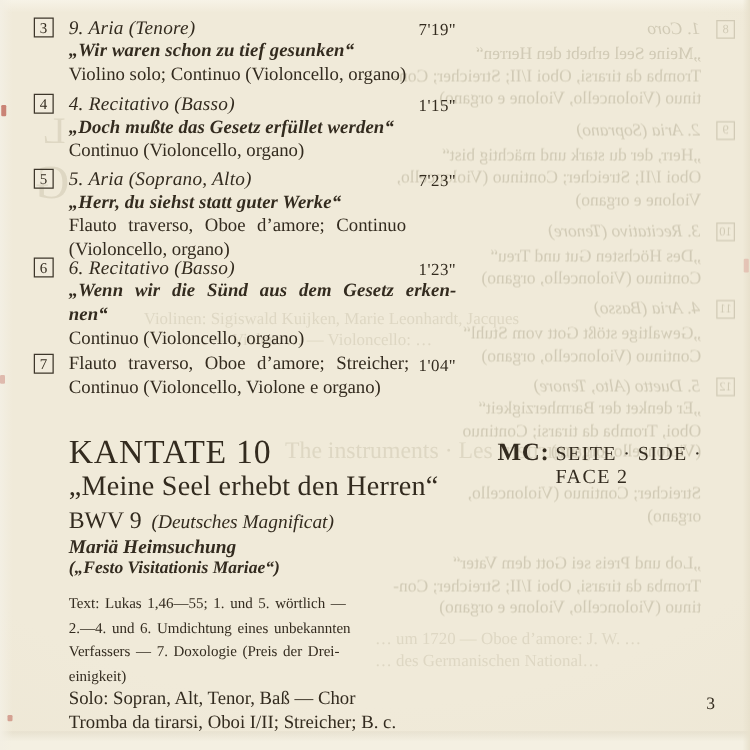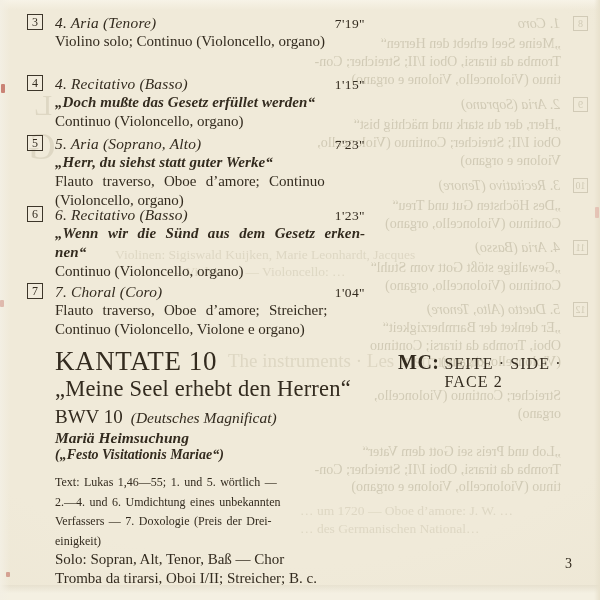--- a/index.html
+++ b/index.html
@@ -123,23 +123,24 @@
   <div class="mark mark-c"></div>
   <div class="mark mark-d"></div>
 
   <div class="content">
 
     <div class="tracks">
 
       <div class="track" style="top:13px">
         <div class="thead">
           <span class="tbox">3</span>
-          <span>4. Aria (Tenore)</span>
+          <span>9. Aria (Tenore)</span>
           <span class="tdur">7'19"</span>
         </div>
+        <div class="tquote">„Wir waren schon zu tief gesunken“</div>
         <div class="tline">Violino solo; Continuo (Violoncello, organo)</div>
       </div>
 
       <div class="track" style="top:74px">
         <div class="thead">
           <span class="tbox">4</span>
           <span>4. Recitativo (Basso)</span>
           <span class="tdur">1'15"</span>
         </div>
         <div class="tquote">„Doch mußte das Gesetz erfüllet werden“</div>
@@ -164,40 +165,39 @@
           <span class="tdur">1'23"</span>
         </div>
         <div class="tquote just">„Wenn wir die Sünd aus dem Gesetz erken-</div>
         <div class="tquote">nen“</div>
         <div class="tline">Continuo (Violoncello, organo)</div>
       </div>
 
       <div class="track" style="top:282px">
         <div class="thead">
           <span class="tbox">7</span>
-          <span>7. Choral (Coro)</span>
           <span class="tdur">1'04"</span>
         </div>
         <div class="tline just">Flauto traverso, Oboe d’amore; Streicher;</div>
         <div class="tline">Continuo (Violoncello, Violone e organo)</div>
       </div>
 
     </div>
 
     <div class="h-kantate">KANTATE 10</div>
 
     <div class="mc">
       <span class="mc-big">MC:</span>
       <span class="mc-small">SEITE · SIDE · FACE 2</span>
     </div>
 
     <div class="h-quote">„Meine Seel erhebt den Herren“</div>
 
     <div class="h-bwv">
-      <span>BWV 10</span><span class="note">(Deutsches Magnificat)</span>
+      <span>BWV 9</span><span class="note">(Deutsches Magnificat)</span>
     </div>
 
     <div class="occ1">Mariä Heimsuchung</div>
     <div class="occ2">(„Festo Visitationis Mariae“)</div>
 
     <div class="textblock">
       <div>Text: Lukas 1,46—55; 1. und 5. wörtlich —</div>
       <div>2.—4. und 6. Umdichtung eines unbekannten</div>
       <div>Verfassers — 7. Doxologie (Preis der Drei-</div>
       <div>einigkeit)</div>

